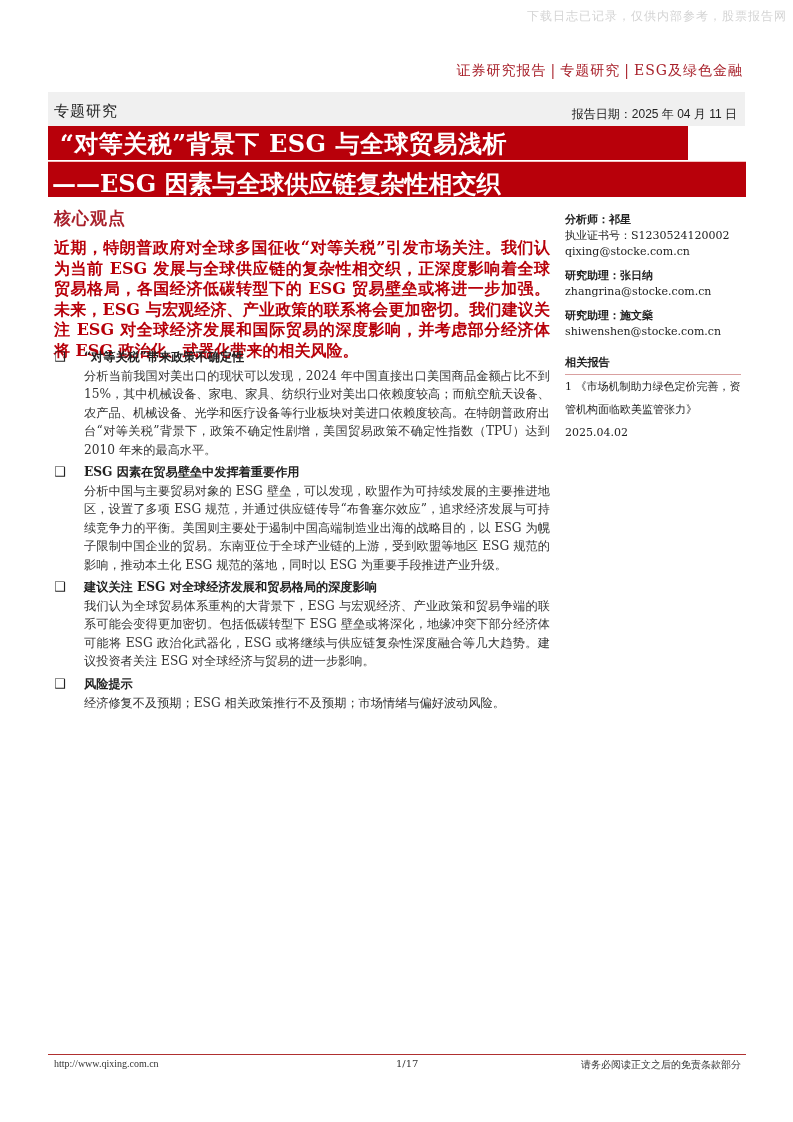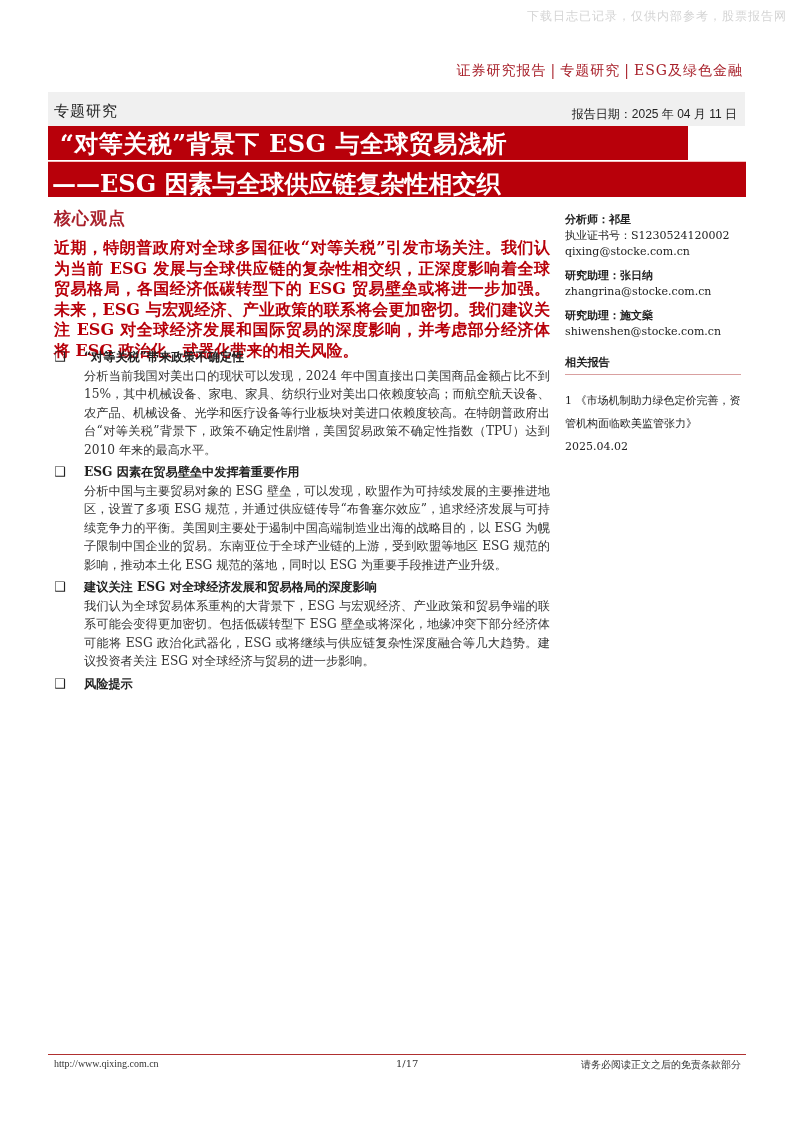--- a/index.html
+++ b/index.html
@@ -19,21 +19,21 @@
   .summary { position:absolute; left:54px; top:238px; width:496px; font-size:16px; font-weight:bold; color:#b8000a; line-height:20.5px; text-align:justify; }
   .bullets { position:absolute; left:54px; top:348px; width:496px; }
   .bullet { position:relative; margin-bottom:4px; }
   .bullet .box { position:absolute; left:0; top:1px; font-size:13px; color:#222; font-family:"DejaVu Sans",sans-serif; }
   .bullet .bh { margin-left:30px; font-size:12.2px; font-weight:bold; color:#222; line-height:19px; }
   .bullet .bt { margin-left:30px; font-size:12.2px; color:#333; line-height:18.4px; text-align:justify; }
   .side { position:absolute; left:565px; top:212px; width:180px; font-size:11px; color:#222; line-height:16px; }
   .side .lbl { font-weight:bold; }
   .side .gap { height:8px; }
   .side .rel-h { margin-top:14px; font-weight:bold; font-size:11.2px; padding-bottom:4px; border-bottom:1px solid #d9a0a0; width:176px; }
-  .side .rel { margin-top:14px; line-height:23px; font-size:11px; }
+  .side .rel { margin-top:0; line-height:23px; font-size:11px; }
   .footline { position:absolute; left:48px; top:1054px; width:698px; height:1px; background:#b03030; }
   .foot-l { position:absolute; left:54px; top:1058px; font-size:10px; color:#333; font-family:"Liberation Serif",serif; }
   .foot-c { position:absolute; left:396px; top:1058px; font-size:10px; color:#333; }
   .foot-r { position:absolute; right:52px; top:1058px; font-size:10px; color:#333;text-align:center; }
 </style>
 </head>
 <body>
 
 <div class="watermark">下载日志已记录，仅供内部参考，股票报告网</div>
 
@@ -68,20 +68,21 @@
     <div class="bt">分析中国与主要贸易对象的 ESG 壁垒，可以发现，欧盟作为可持续发展的主要推进地区，设置了多项 ESG 规范，并通过供应链传导“布鲁塞尔效应”，追求经济发展与可持续竞争力的平衡。美国则主要处于遏制中国高端制造业出海的战略目的，以 ESG 为幌子限制中国企业的贸易。东南亚位于全球产业链的上游，受到欧盟等地区 ESG 规范的影响，推动本土化 ESG 规范的落地，同时以 ESG 为重要手段推进产业升级。</div>
   </div>
   <div class="bullet">
     <span class="box">❑</span>
     <div class="bh">建议关注 ESG 对全球经济发展和贸易格局的深度影响</div>
     <div class="bt">我们认为全球贸易体系重构的大背景下，ESG 与宏观经济、产业政策和贸易争端的联系可能会变得更加密切。包括低碳转型下 ESG 壁垒或将深化，地缘冲突下部分经济体可能将 ESG 政治化武器化，ESG 或将继续与供应链复杂性深度融合等几大趋势。建议投资者关注 ESG 对全球经济与贸易的进一步影响。</div>
   </div>
   <div class="bullet">
     <span class="box">❑</span>
     <div class="bh">风险提示</div>
+    <div class="bt">经济修复不及预期；ESG 相关政策推行不及预期；市场情绪与偏好波动风险。</div>
   </div>
 </div>
 
 <div class="side">
   <div class="lbl">分析师：祁星</div>
   <div>执业证书号：S1230524120002</div>
   <div>qixing@stocke.com.cn</div>
   <div class="gap"></div>
   <div class="lbl">研究助理：张日纳</div>
   <div>zhangrina@stocke.com.cn</div>

